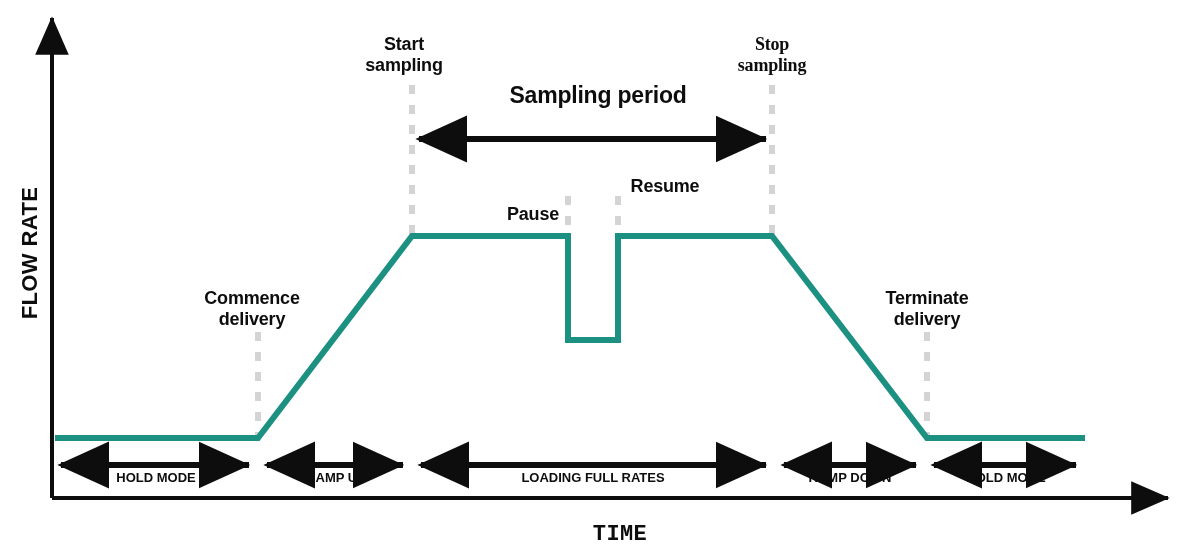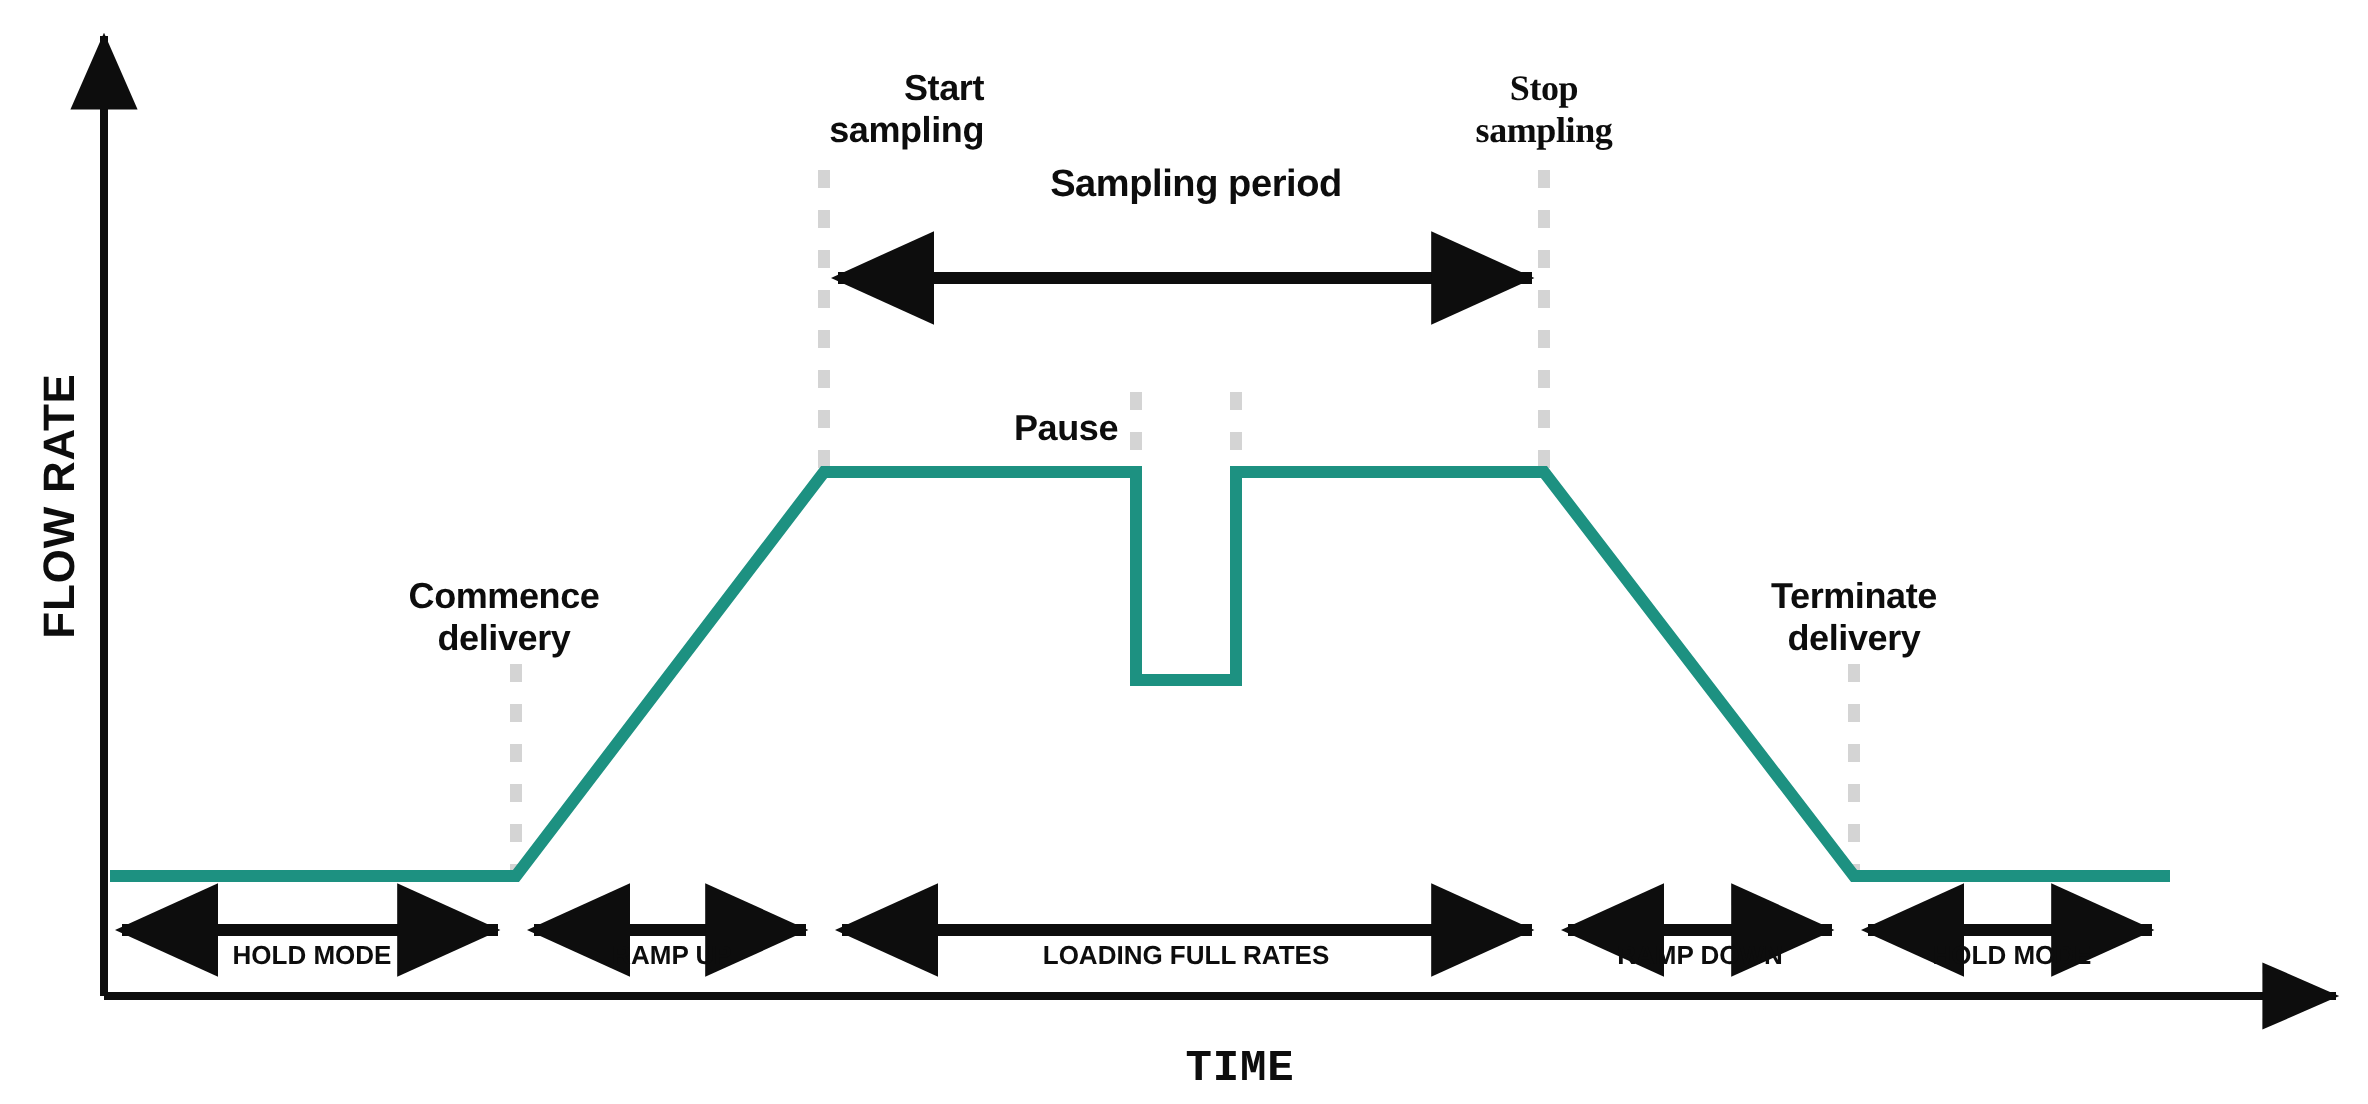--- a/index.html
+++ b/index.html
@@ -33,21 +33,21 @@
     color: #0d0d0d;
     white-space: pre;
     line-height: 1.18;
     text-align: center;
   }
   .event-label {
     font-size: 18px;
     letter-spacing: -0.2px;
   }
   .period-label {
-    font-size: 19px;
+    font-size: 23px;
     letter-spacing: -0.2px;
   }
   .phase-label {
     font-size: 13px;
     letter-spacing: 0px;
   }
   .axis-label {
     font-size: 22px;
     letter-spacing: 0.4px;
   }
@@ -96,25 +96,26 @@
     <line x1="934" y1="465" x2="1076" y2="465" stroke="#0d0d0d" stroke-width="6" marker-start="url(#arrow-start)" marker-end="url(#arrow-end)"></line>
   </svg>
 
   <div class="lbl axis-label" id="y-axis-title" style="left:-50px; top:240px; width:160px;">FLOW RATE</div>
 
   <div class="lbl axis-label" style="left:520px; top:522px; width:200px;font-family:Liberation Mono, monospace;">TIME</div>
 
   <div class="lbl event-label" style="left:172px; top:288px; width:160px;">Commence
 delivery</div>
 
-  <div class="lbl event-label" style="left:352px; top:34px; width:140px;text-align:right;">Start
+  <div class="lbl event-label" style="left:334px; top:34px; width:140px;">Start
 sampling</div>
 
   <div class="lbl event-label" style="left:473px; top:192px; width:120px;margin-top:12px;">Pause</div>
 
+  <div class="lbl event-label" style="left:600px; top:176px; width:130px;">Resume</div>
 
   <div class="lbl event-label" style="left:702px; top:34px; width:140px;font-family:Liberation Serif, serif;">Stop
 sampling</div>
 
   <div class="lbl event-label" style="left:847px; top:288px; width:160px;">Terminate
 delivery</div>
 
   <div class="lbl period-label" style="left:438px; top:82px; width:320px;">Sampling period</div>
 
   <div class="lbl phase-label" style="left:60px; top:470px; width:192px;">HOLD MODE</div>

